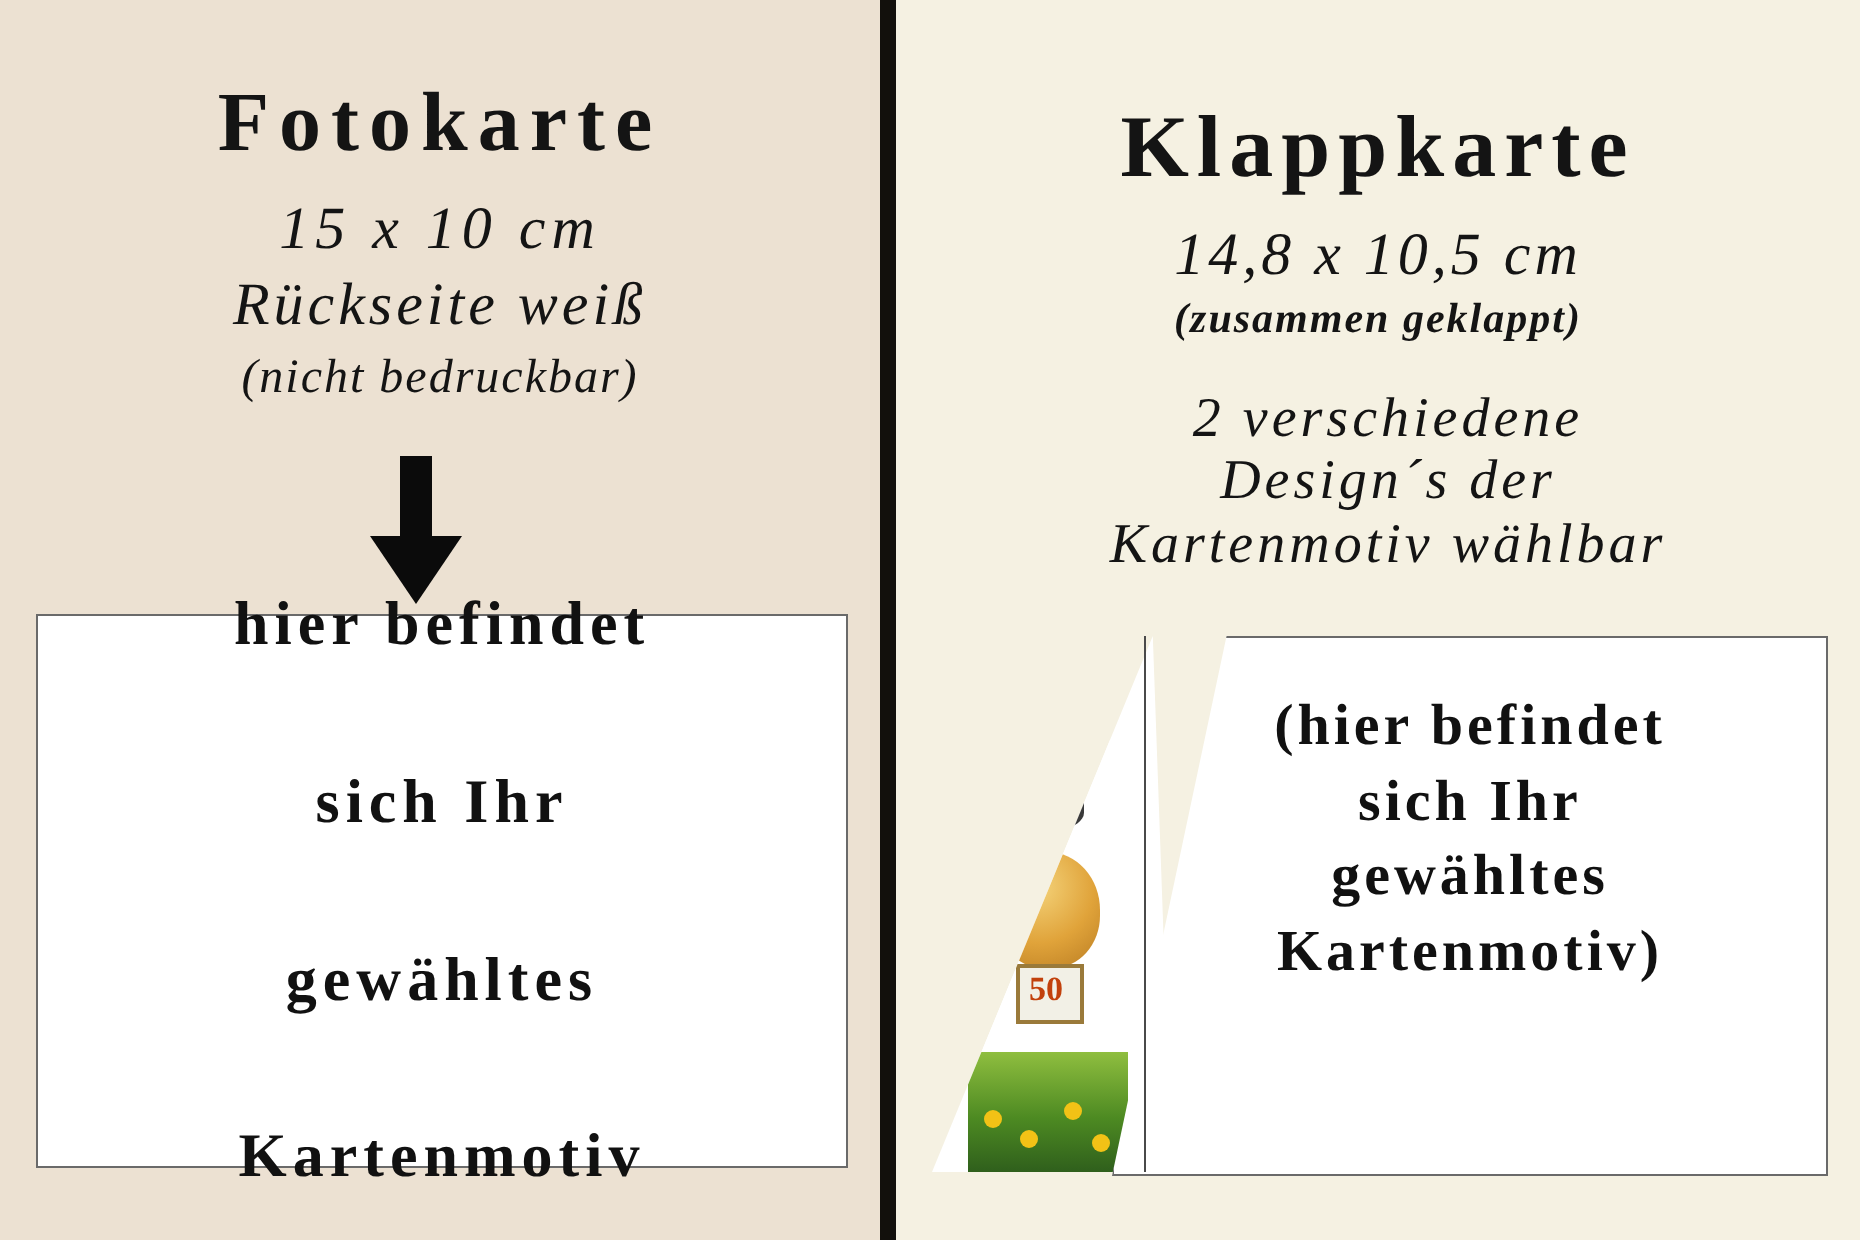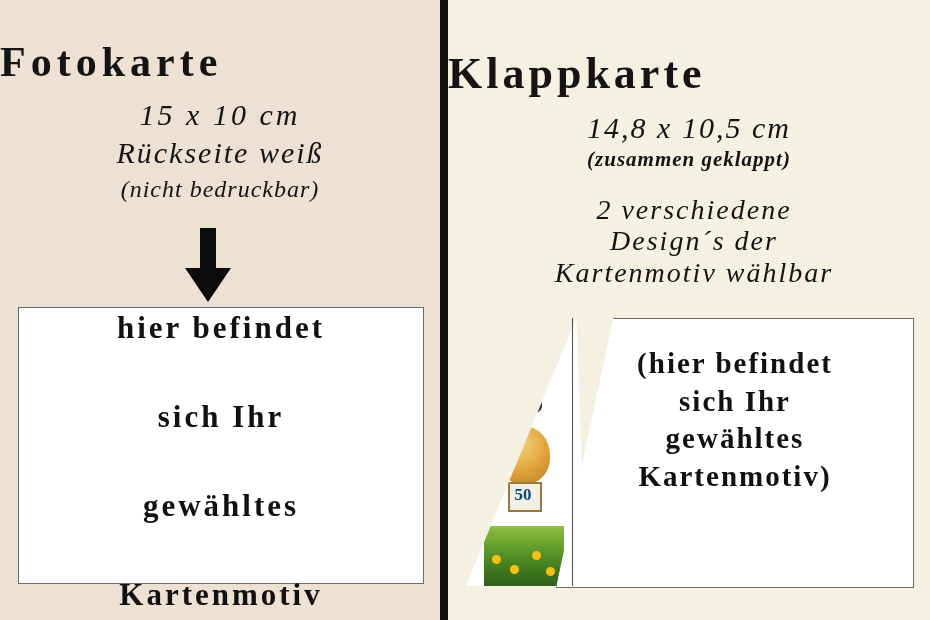--- a/index.html
+++ b/index.html
@@ -33,21 +33,21 @@
     width: 8px;
     height: 620px;
     background: #12100c;
   }
   .panel-right {
     width: 482px;
     background: #f5f1e2;
   }
 
   .heading {
-    text-align: left;
+    text-align: center;
     font-weight: bold;
     letter-spacing: 3px;
     color: #141414;
   }
   .left-heading {
     font-size: 42px;
     margin-top: 38px;
     letter-spacing: 5px;
   }
   .right-heading {
@@ -123,20 +123,21 @@
   .photo-card {
     position: absolute;
     left: 18px;
     top: 307px;
     width: 404px;
     height: 275px;
     background: #ffffff;
     border: 1px solid #6a6a6a;
     display: flex;
     flex-direction: column;
+    justify-content: center;
     align-items: center;
     gap: 48px;
   }
   .photo-card-text {
     text-align: center;
     font-size: 31px;
     font-weight: bold;
     letter-spacing: 3px;
     line-height: 1.32;
     color: #111111;
@@ -209,21 +210,21 @@
   .mini-num {
     position: absolute;
     left: 24px;
     top: 112px;
     width: 30px;
     height: 26px;
     line-height: 26px;
     text-align: center;
     font-size: 17px;
     font-weight: bold;
-    color: #0c4a6e;
+    color: #c2410c;
     font-family: "Liberation Serif", serif;
   }
   .mini-bird {
     position: absolute;
     left: 20px;
     top: 18px;
     width: 38px;
     height: 26px;
     background: #3a3a3a;
     border-radius: 40% 40% 30% 30%;

